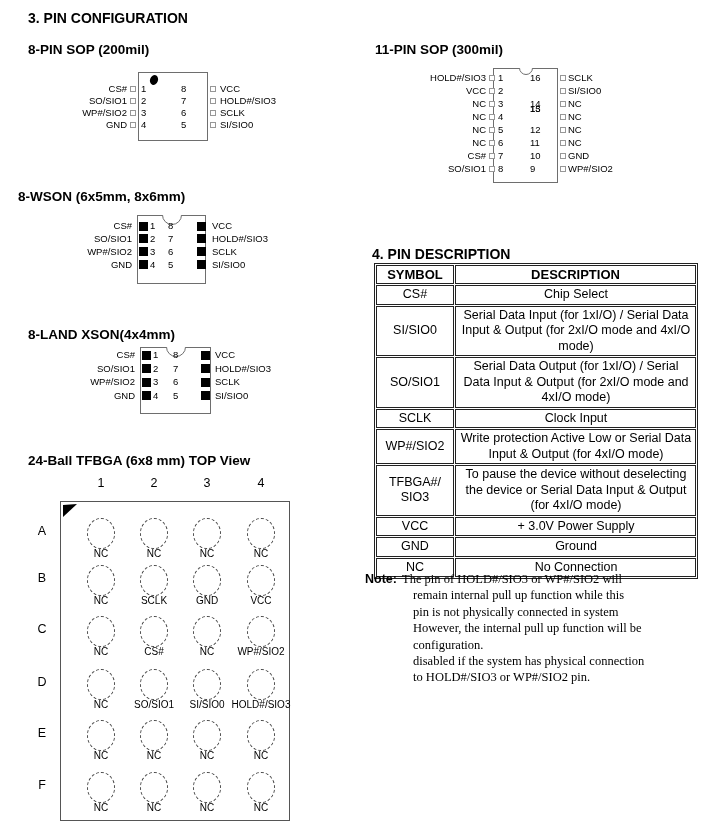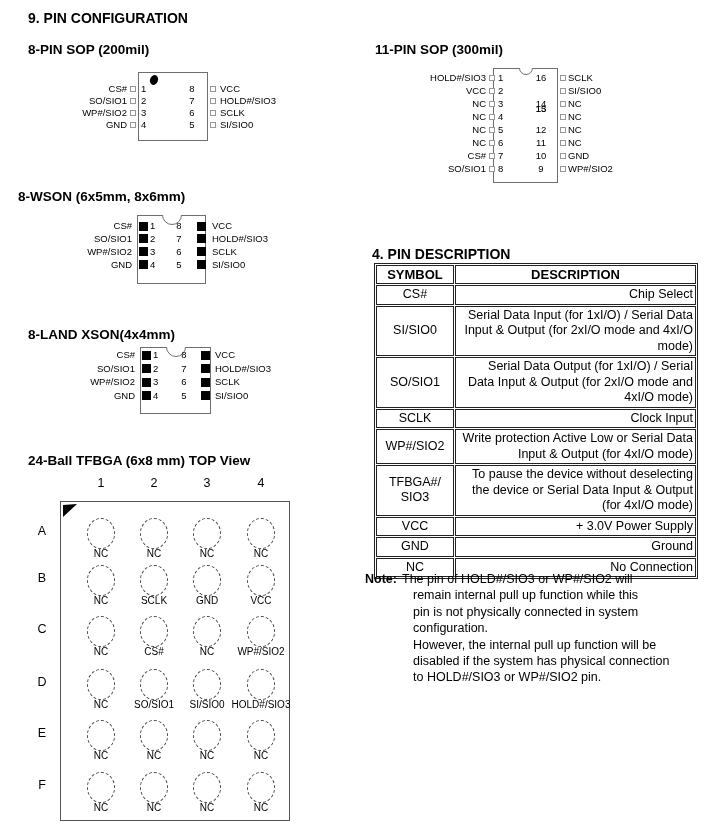--- a/index.html
+++ b/index.html
@@ -3,49 +3,49 @@
 <meta charset="utf-8">
 <style>
   html,body{margin:0;padding:0;background:#fff;}
   #canvas{position:relative;width:709px;height:839px;background:#ffffff;
           font-family:"Liberation Sans","DejaVu Sans",sans-serif;color:#000;overflow:hidden;}
   .h1{position:absolute;font-size:14px;font-weight:bold;white-space:nowrap;}
   .h2{position:absolute;font-size:13.5px;font-weight:bold;white-space:nowrap;}
   .pkg-body{position:absolute;border:1.5px solid #6e6e6e;background:#fff;box-sizing:border-box;}
   .pin-label{position:absolute;font-size:9.5px;line-height:10px;white-space:nowrap;}
   .lab-r{text-align:right;width:110px;}
-  .num-r{text-align:center;width:22px;}
+  .num-r{text-align:left;width:22px;}
   .pad-open{position:absolute;width:6px;height:6px;border:1px solid #979797;background:#fff;box-sizing:border-box;}
   .pad-filled{position:absolute;width:9px;height:9px;background:#000;}
   .notch-clip{position:absolute;overflow:hidden;background:#fff;}
   .notch-circle{position:absolute;border-radius:50%;border:1.5px solid #6e6e6e;background:#fff;box-sizing:border-box;}
   .dot{position:absolute;background:#000;border-radius:50%;transform:rotate(20deg);}
   .bga-rect{position:absolute;border:1.5px solid #555;background:#fff;box-sizing:border-box;}
   .ball{position:absolute;width:28px;height:31px;border:1px dashed #454545;border-radius:50%;box-sizing:border-box;background:#fff;}
   .ball-label{position:absolute;font-size:10px;line-height:11px;text-align:center;width:90px;white-space:nowrap;}
   .col-num,.row-letter{position:absolute;font-size:12.5px;line-height:13px;width:24px;text-align:center;}
   .corner-tri{position:absolute;}
   #pin-table{position:absolute;left:374px;top:263px;width:324px;table-layout:fixed;
              border-collapse:separate;border-spacing:1px;border:1px solid #222;background:#fff;}
   #pin-table th,#pin-table td{border:1px solid #222;font-size:12.5px;line-height:15.5px;
              padding:1px 2px;vertical-align:middle;background:#fff;}
   #pin-table th{font-weight:bold;text-align:center;font-size:13px;line-height:15px;}
   #pin-table .sym{width:72px;text-align:center;white-space:pre-line;}
-  #pin-table .desc{text-align:right;padding-left:3px;}
+  #pin-table .desc{text-align:center;padding-left:3px;}
   #note{position:absolute;left:365px;top:571px;font-size:12.5px;line-height:16.4px;}
   #note .note-label{position:absolute;left:0;top:0;font-weight:bold;white-space:nowrap;}
   #note .note-body{margin-left:37px;}
-  #note .note-line{white-space:nowrap;}
+  #note .note-line{white-space:nowrap;font-family:Liberation Serif, serif;}
   #note .note-line.ind{margin-left:11px;}
 </style>
 </head>
 <body>
 
 <div id="canvas">
-  <div class="h1" style="left:28px;top:10px;">9. PIN CONFIGURATION</div>
+  <div class="h1" style="left:28px;top:10px;">3. PIN CONFIGURATION</div>
   <div class="h2" style="left:28px;top:42px;">8-PIN SOP (200mil)</div>
   <div class="h2" style="left:375px;top:42px;">11-PIN SOP (300mil)</div>
   <div class="h2" style="left:18px;top:189px;">8-WSON (6x5mm, 8x6mm)</div>
   <div class="h2" style="left:28px;top:327px;">8-LAND XSON(4x4mm)</div>
   <div class="h2" style="left:28px;top:453px;">24-Ball TFBGA (6x8 mm) TOP View</div>
   <div class="h1" style="left:372px;top:246px;">4. PIN DESCRIPTION</div>
 
   <div id="packages-layer">
       <div class="pkg-body" style="position: absolute; left: 138px; top: 72px; width: 70px; height: 69px;"></div>
       <div class="dot" style="left: 150px; top: 75px; width: 8px; height: 10px;"></div>
@@ -294,19 +294,19 @@
         </tr>
       </tbody>
   </table>
 
   <div id="note">
     <span class="note-label">Note:</span>
     <div class="note-body" id="note-body">
         <div class="note-line">The pin of HOLD#/SIO3 or WP#/SIO2 will</div>
         <div class="note-line ind">remain internal pull up function while this</div>
         <div class="note-line ind">pin is not physically connected in system</div>
+        <div class="note-line ind">However, the internal pull up function will be</div>
         <div class="note-line ind">configuration.</div>
-        <div class="note-line ind">However, the internal pull up function will be</div>
         <div class="note-line ind">disabled if the system has physical connection</div>
         <div class="note-line ind">to HOLD#/SIO3 or WP#/SIO2 pin.</div>
       </div>
   </div>
 </div>
 
 </body></html>

